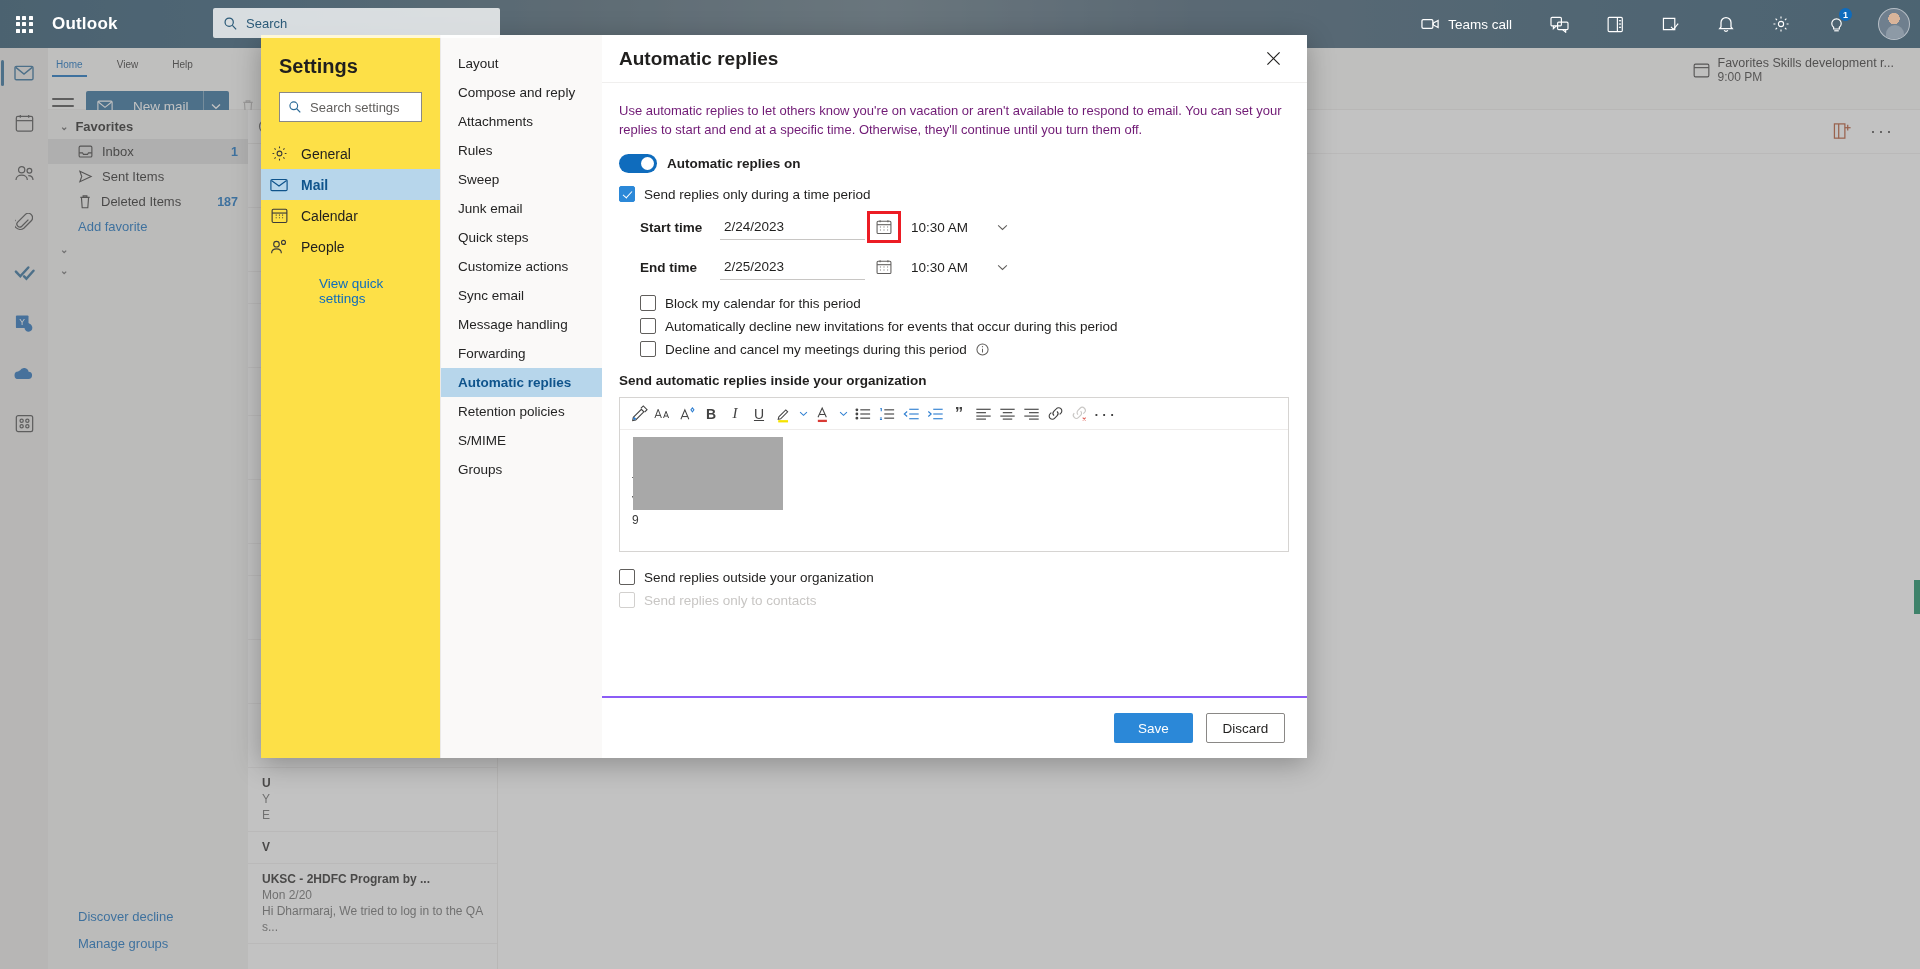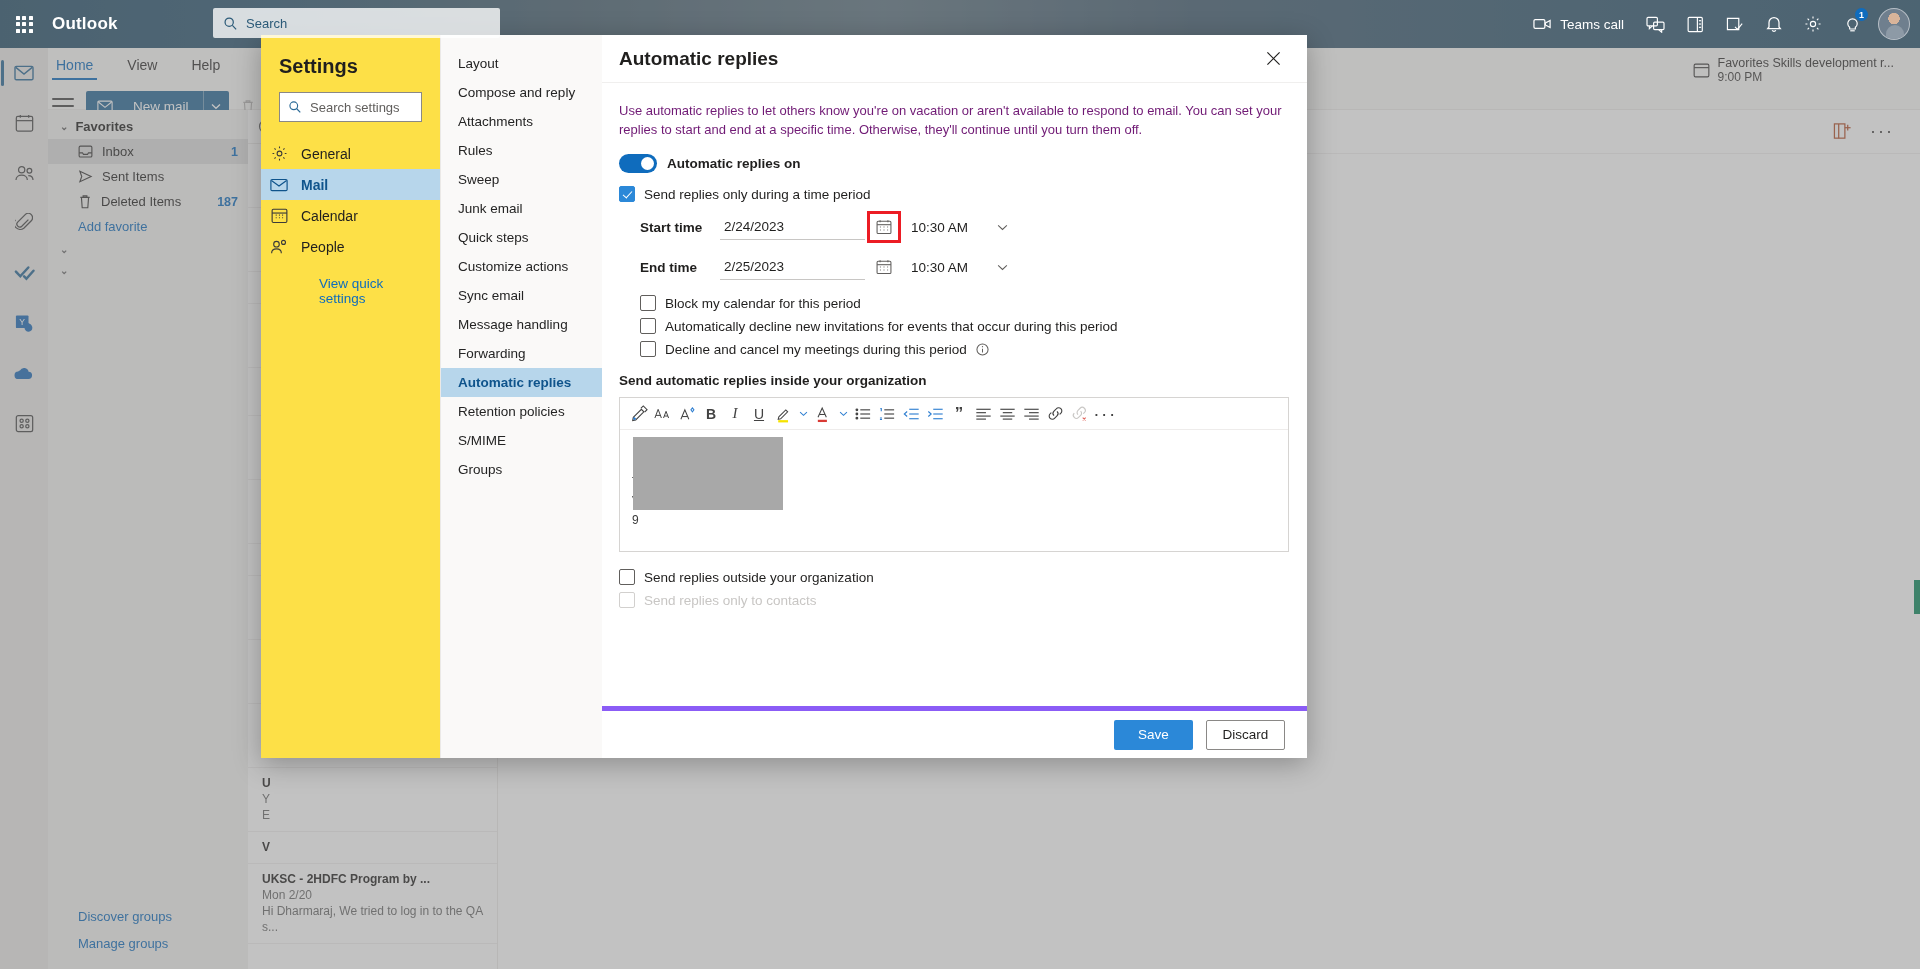--- a/index.html
+++ b/index.html
@@ -31,42 +31,42 @@
   .waffle-grid { display: grid; grid-template-columns: repeat(3,4px); grid-gap: 2.5px; }
   .waffle-grid i { width: 4px; height: 4px; background: #fff; border-radius: .5px; display: block; }
   .brand { color:#fff; font-size: 17px; font-weight: 600; letter-spacing:.2px; margin-left: 4px; }
   .searchbox {
     position:absolute; left: 213px; top: 8px; width: 287px; height: 30px;
     background: rgba(255,255,255,0.78); display:flex; align-items:center; padding: 0 10px;
     border-radius: 2px;
   }
   .searchbox .mag { margin-right: 8px; }
   .searchbox span { color:#2b5a78; font-size: 13px; }
-  .top-right { position:absolute; right: 0; top: 0; height: 48px; display:flex; align-items:center; gap: 0; }
+  .top-right { position:absolute; right: 0; top: 0; height: 48px; display:flex; align-items:center; gap: 16px; }
   .tr-item { height:48px; display:flex; align-items:center; justify-content:center; padding: 0 11px; cursor:pointer; }
   .tr-item span.lbl { color:#fff; font-size: 13.5px; margin-left:8px; }
   .badge-dot {
     position:absolute; top: 8px; right: 4px; background:#0f6cbd; color:#fff;
     font-size:9px; width:13px; height:13px; border-radius:50%;
     display:flex; align-items:center; justify-content:center; font-weight:700;
   }
   .avatar {
     width: 32px; height: 32px; border-radius:50%; margin: 0 10px 0 6px;
     background: radial-gradient(circle at 50% 32%, #d8b49a 0 22%, #6f7f8e 23% 100%);
     border: 1px solid rgba(255,255,255,.5); overflow:hidden; position:relative;
   }
   .avatar::after{content:"";position:absolute;left:7px;top:16px;width:18px;height:18px;border-radius:50% 50% 0 0;background:#8d9aa6;}
 
   
   .ribbon {
     position:absolute; top:48px; left:0; width:1920px; height:62px; background:#faf9f8;
     border-bottom:1px solid #edebe9;
   }
   .tabs { display:flex; align-items:center; height:34px; padding-left:52px; gap: 26px; }
-  .tab { font-size:14px; color:#323130; padding: 6px 4px 7px; cursor:pointer; position:relative; }
+  .tab { font-size:10px; color:#323130; padding: 6px 4px 7px; cursor:pointer; position:relative; }
   .tab.active { color:#0f6cbd; }
   .tab.active::after { content:""; position:absolute; left:0; right:0; bottom:0; height:2px; background:#0f6cbd; }
 
   .cmdbar { position:absolute; top:84px; left:0; width:1920px; height:44px; display:flex; align-items:center; padding-left:52px; gap:12px; }
   .hamburger { width:22px; height:16px; display:flex; flex-direction:column; justify-content:space-between; cursor:pointer;}
   .hamburger i{display:block;height:1.6px;background:#4a4a4a;border-radius:1px;}
   .newmail {
     display:flex; align-items:center; height:30px; background:#2b6a97; color:#fff;
     font-size:13.5px; border-radius:2px; overflow:hidden; cursor:pointer;
   }
@@ -169,21 +169,21 @@
   .sec-label { font-size:13.5px; font-weight:700; color:#201f1e; margin-bottom:9px; }
 
   .editor { border:1px solid #d6d4d2; width:670px; height:155px; display:flex; flex-direction:column; margin-bottom:17px;}
   .etoolbar { height:32px; border-bottom:1px solid #eeeceb; display:flex; align-items:center; padding:0 8px; gap:2px; }
   .tb { width:22px; height:24px; display:flex; align-items:center; justify-content:center; cursor:pointer; color:#424242; font-size:13.5px;}
   .tb.wide { width:14px; }
   .ebody { flex:1; padding:12px 10px 0 12px; position:relative; font-size:12px; color:#3a3a3a; line-height:19px; overflow:hidden;}
   .redact { position:absolute; left:13px; top:7px; width:150px; height:73px; background:#a8a8a8; }
 
   .footer {
-    height:52px; border-top:5px solid #8b5cf6; display:flex; align-items:center;
+    height:62px; border-top:2px solid #8b5cf6; display:flex; align-items:center;
     justify-content:flex-end; gap:13px; padding-right:22px;
   }
   .btn { height:30px; min-width:79px; font-size:13.5px; display:flex; align-items:center; justify-content:center; cursor:pointer; border-radius:2px;}
   .btn-primary { background:#2b88d8; color:#fff; }
   .btn-secondary { background:#fff; color:#201f1e; border:1px solid #8a8886; }
 
   svg { display:block; }
 </style>
 </head>
 <body>
@@ -413,21 +413,21 @@
         <span class="fcount">187</span>
       </div>
       <div class="flink">Add favorite</div>
       <div class="fgroup" style="opacity:.9">
         <span class="chev">⌄</span>
       </div>
       <div class="fgroup" style="opacity:.9">
         <span class="chev">⌄</span>
       </div>
       <div class="bottom-links">
-        <div>Discover groups</div>
+        <div>Discover decline</div>
         <div>Manage groups</div>
       </div>
     </div>
 
     <div class="msglist">
       <div class="ml-head">
         <span>
           <svg width="17" height="17" viewBox="0 0 18 18" fill="none" stroke="#5c5c5c" stroke-width="1.2">
             <circle cx="9" cy="9" r="7.4"></circle>
               <path d="M5.6 9.2 8 11.6 12.4 6.6"></path>

